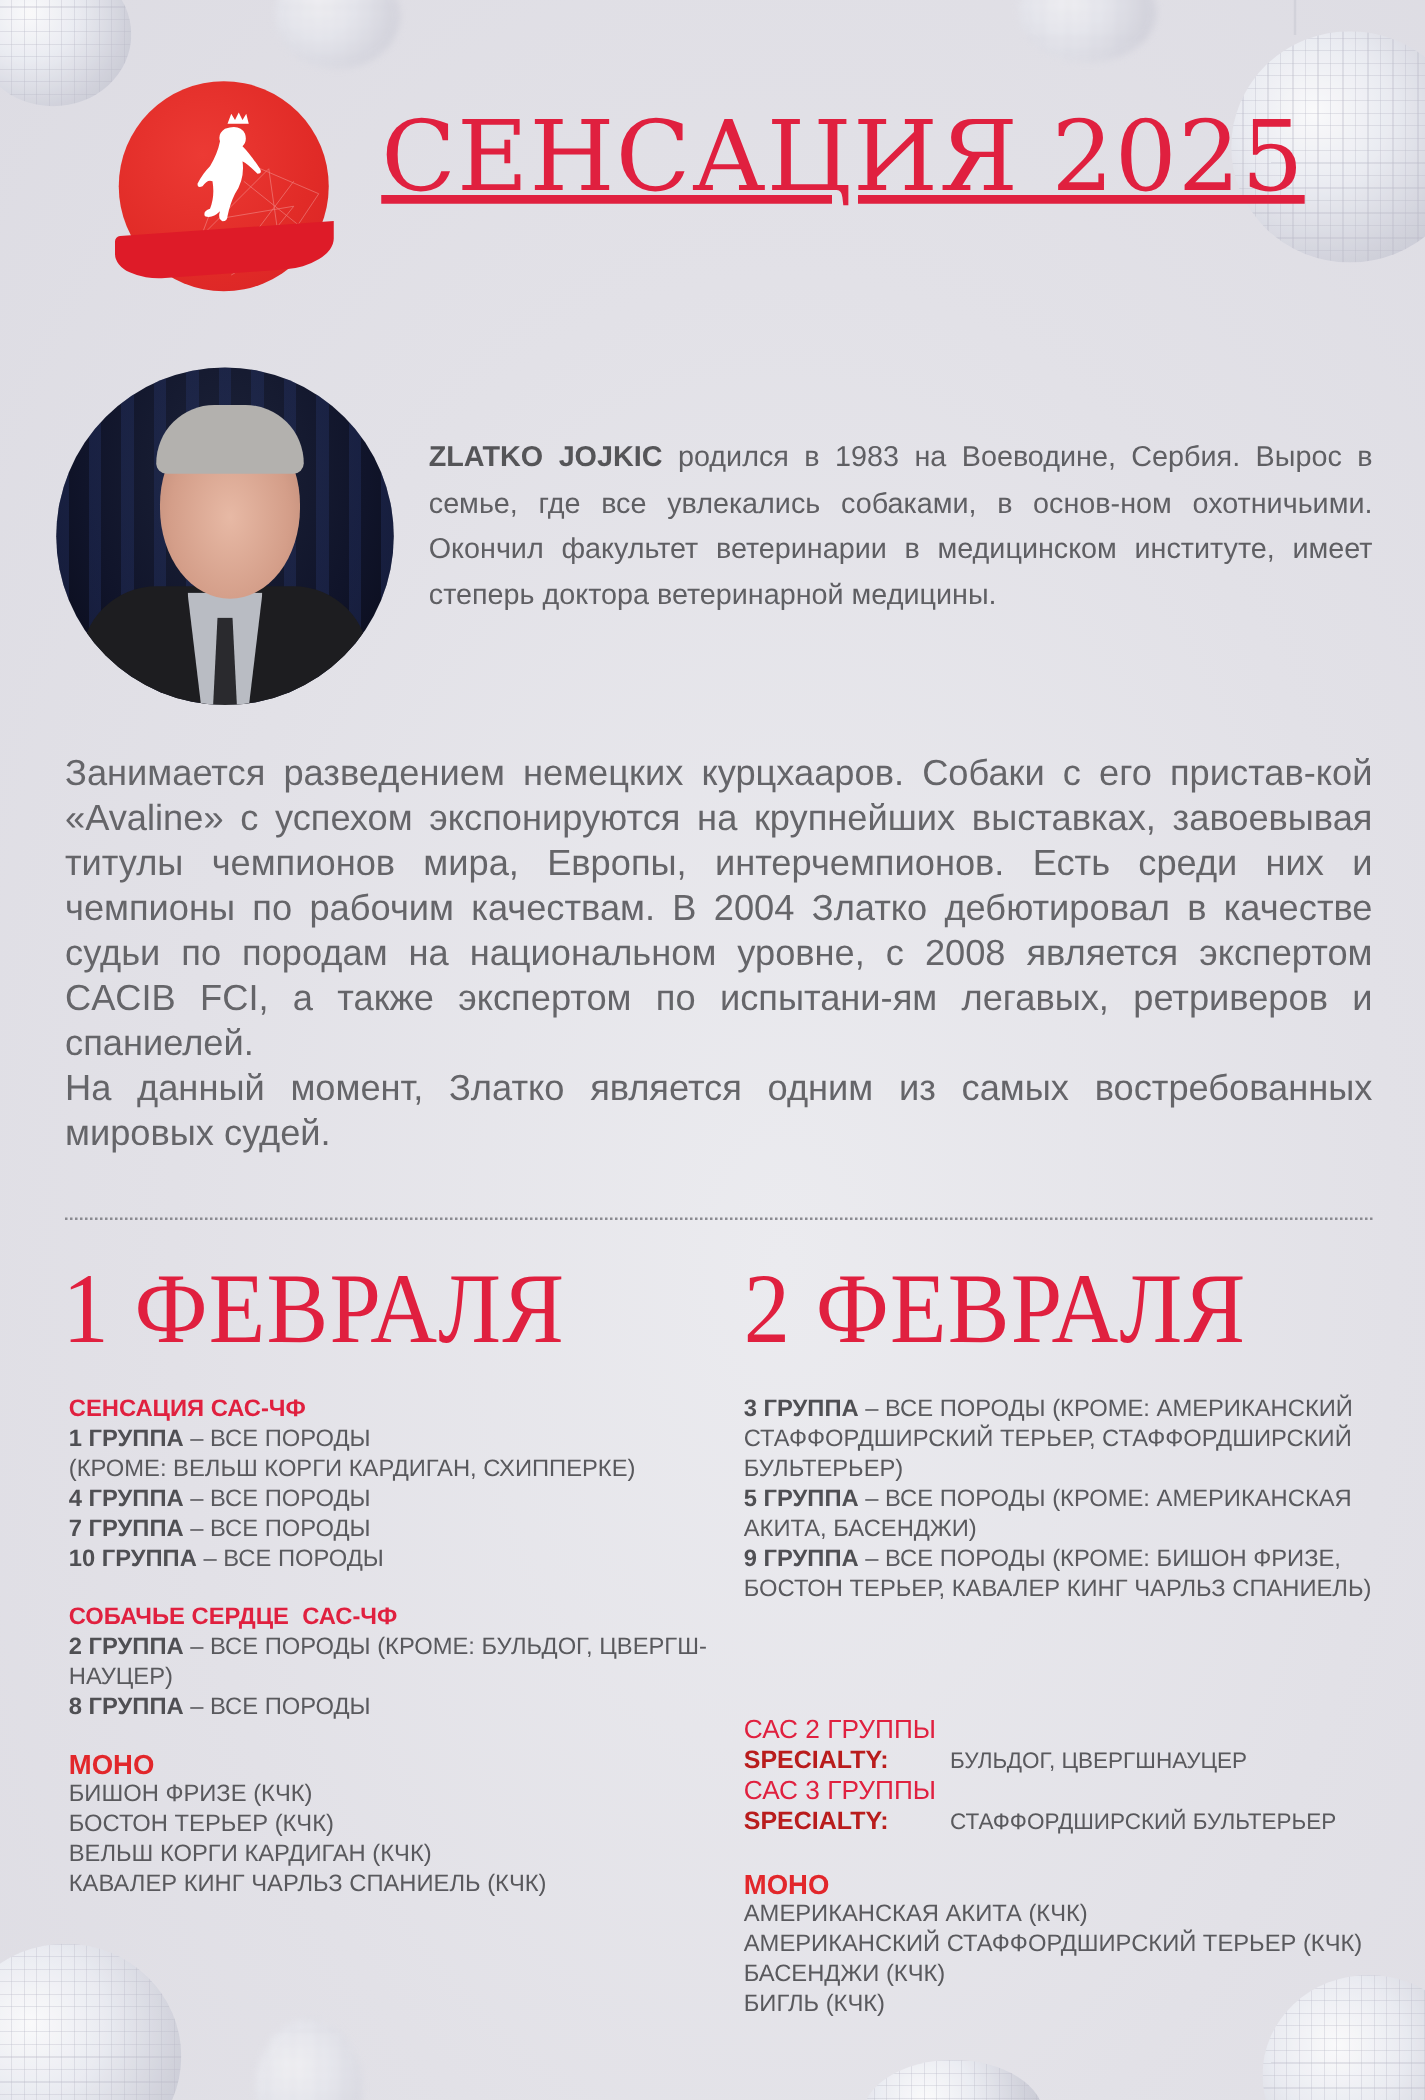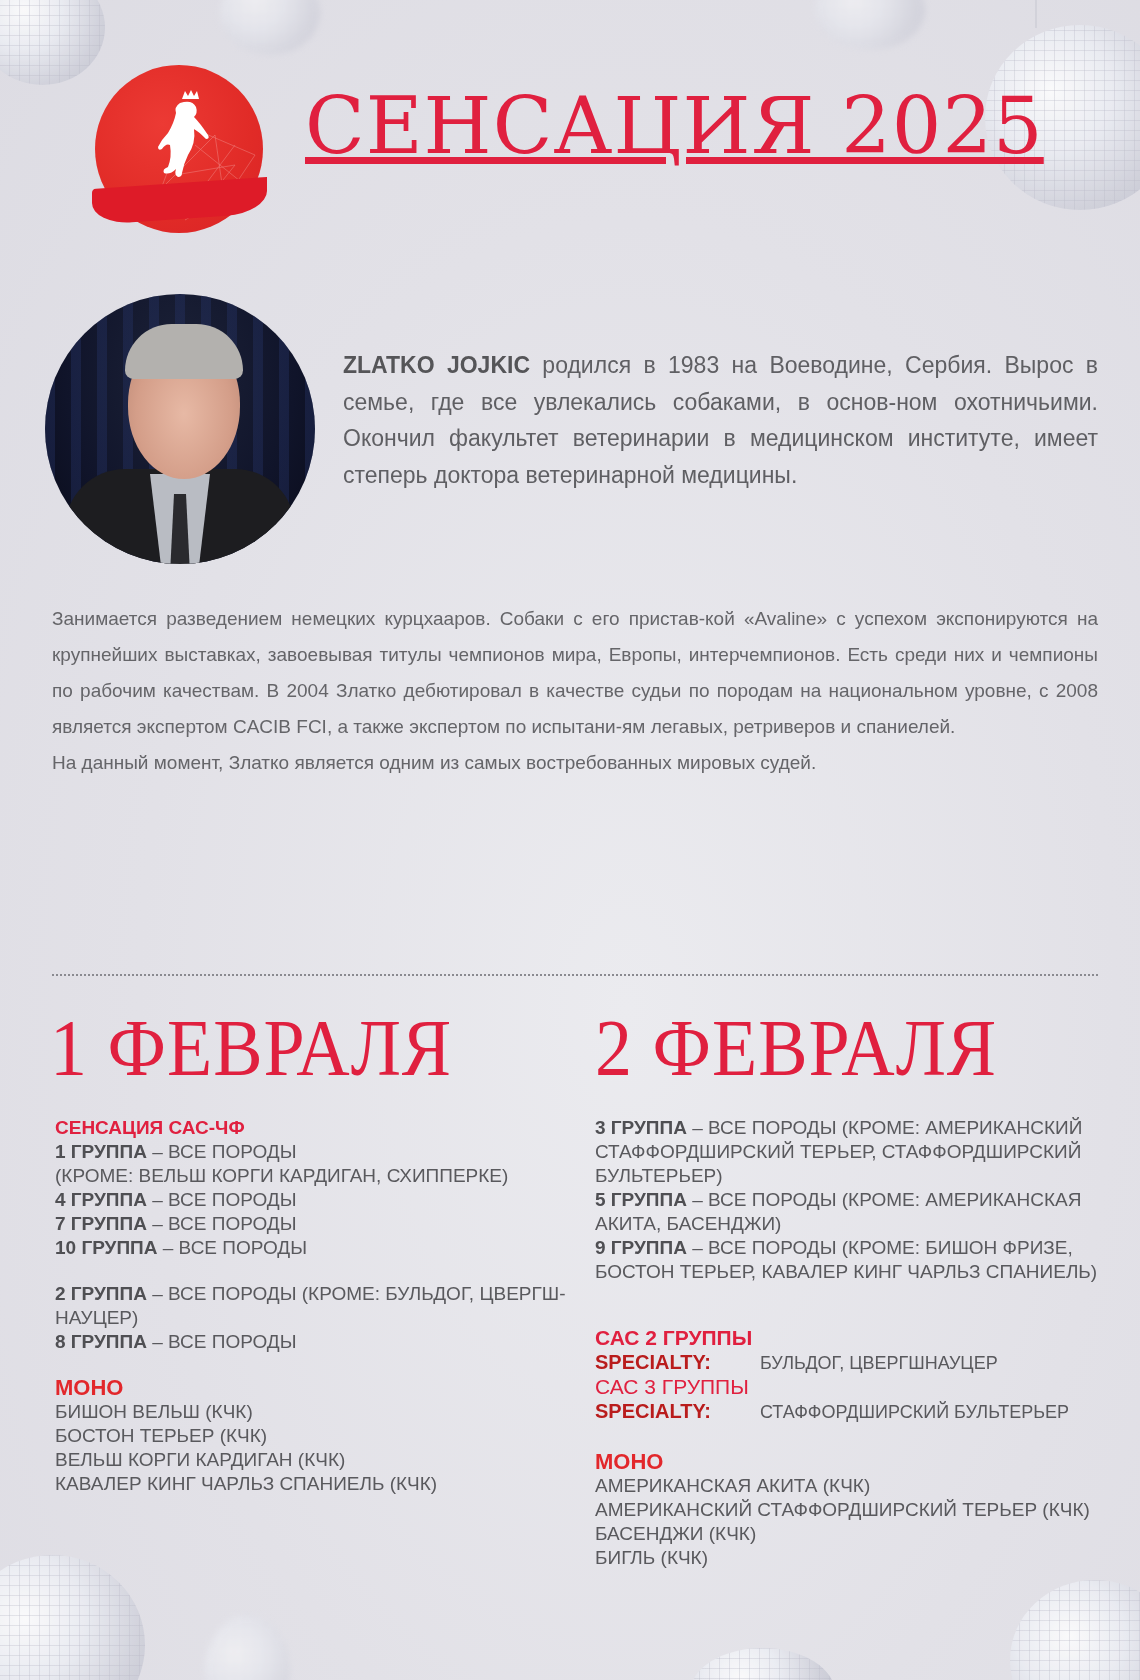--- a/index.html
+++ b/index.html
@@ -71,21 +71,21 @@
       position: absolute; left: 80px; top: 30px; width: 118px; height: 55px; border-radius: 55px 55px 10px 10px;
       background: #b3b1ae;
     }
     .intro {
       position: absolute; left: 343px; top: 347px; width: 755px;
       font-size: 23px; line-height: 36.5px; text-align: justify; color: #5f5f63;
     }
     .intro b { color: #555558; font-weight: bold; }
     .bio {
       position: absolute; left: 52px; top: 601px; width: 1046px;
-      font-size: 19px; line-height: 36px; text-align: justify; color: #656569;
+      font-size: 29px; line-height: 36px; text-align: justify; color: #656569;
     }
     .bio p { margin: 0; }
     .divider {
       position: absolute; left: 52px; top: 974px; width: 1046px; height: 0;
       border-top: 2px dotted #8a8a90;
     }
 
     
     .day-title {
       position: absolute; top: 1000px;
@@ -160,36 +160,37 @@
 <div class="day-title" style="left:595px;">2 ФЕВРАЛЯ</div>
 
 <div class="col left">
   <div class="sec-title">СЕНСАЦИЯ САС-ЧФ</div>
   <div class="item"><b>1 ГРУППА</b><span> – ВСЕ ПОРОДЫ</span></div>
   <div class="item"><b></b><span>(КРОМЕ: ВЕЛЬШ КОРГИ КАРДИГАН, СХИППЕРКЕ)</span></div>
   <div class="item"><b>4 ГРУППА</b><span> – ВСЕ ПОРОДЫ</span></div>
   <div class="item"><b>7 ГРУППА</b><span> – ВСЕ ПОРОДЫ</span></div>
   <div class="item"><b>10 ГРУППА</b><span> – ВСЕ ПОРОДЫ</span></div>
   <div class="gap-s"></div>
+  <div class="sec-title" style="white-space:pre;">СОБАЧЬЕ СЕРДЦЕ  САС-ЧФ</div>
   <div class="item"><b>2 ГРУППА</b><span> – ВСЕ ПОРОДЫ (КРОМЕ: БУЛЬДОГ, ЦВЕРГШ-НАУЦЕР)</span></div>
   <div class="item"><b>8 ГРУППА</b><span> – ВСЕ ПОРОДЫ</span></div>
   <div class="gap-s"></div>
   <div class="sec-title mono">МОНО</div>
-  <div class="item">БИШОН ВЕЛЬШ (КЧК)</div>
+  <div class="item">БИШОН ФРИЗЕ (КЧК)</div>
   <div class="item">БОСТОН ТЕРЬЕР (КЧК)</div>
   <div class="item">ВЕЛЬШ КОРГИ КАРДИГАН (КЧК)</div>
   <div class="item">КАВАЛЕР КИНГ ЧАРЛЬЗ СПАНИЕЛЬ (КЧК)</div>
 </div>
 
 <div class="col right">
   <div class="item"><b>3 ГРУППА</b><span> – ВСЕ ПОРОДЫ (КРОМЕ: АМЕРИКАНСКИЙ СТАФФОРДШИРСКИЙ ТЕРЬЕР, СТАФФОРДШИРСКИЙ БУЛЬТЕРЬЕР)</span></div>
   <div class="item"><b>5 ГРУППА</b><span> – ВСЕ ПОРОДЫ (КРОМЕ: АМЕРИКАНСКАЯ АКИТА, БАСЕНДЖИ)</span></div>
   <div class="item"><b>9 ГРУППА</b><span> – ВСЕ ПОРОДЫ (КРОМЕ: БИШОН ФРИЗЕ, БОСТОН ТЕРЬЕР, КАВАЛЕР КИНГ ЧАРЛЬЗ СПАНИЕЛЬ)</span></div>
   <div class="gap-l"></div>
-  <div class="sec-title cac" style="font-weight:bold;">САС 2 ГРУППЫ</div>
+  <div class="sec-title cac" style="font-weight:normal;margin-top:46px;">САС 2 ГРУППЫ</div>
   <div class="item"><span class="spec">SPECIALTY:</span><span class="spec-val"> БУЛЬДОГ, ЦВЕРГШНАУЦЕР</span></div>
   <div class="sec-title cac" style="font-weight:normal;">САС 3 ГРУППЫ</div>
   <div class="item"><span class="spec">SPECIALTY:</span><span class="spec-val"> СТАФФОРДШИРСКИЙ БУЛЬТЕРЬЕР</span></div>
   <div class="gap-m"></div>
   <div class="sec-title mono">МОНО</div>
   <div class="item">АМЕРИКАНСКАЯ АКИТА (КЧК)</div>
   <div class="item">АМЕРИКАНСКИЙ СТАФФОРДШИРСКИЙ ТЕРЬЕР (КЧК)</div>
   <div class="item">БАСЕНДЖИ (КЧК)</div>
   <div class="item">БИГЛЬ (КЧК)</div>
 </div>

